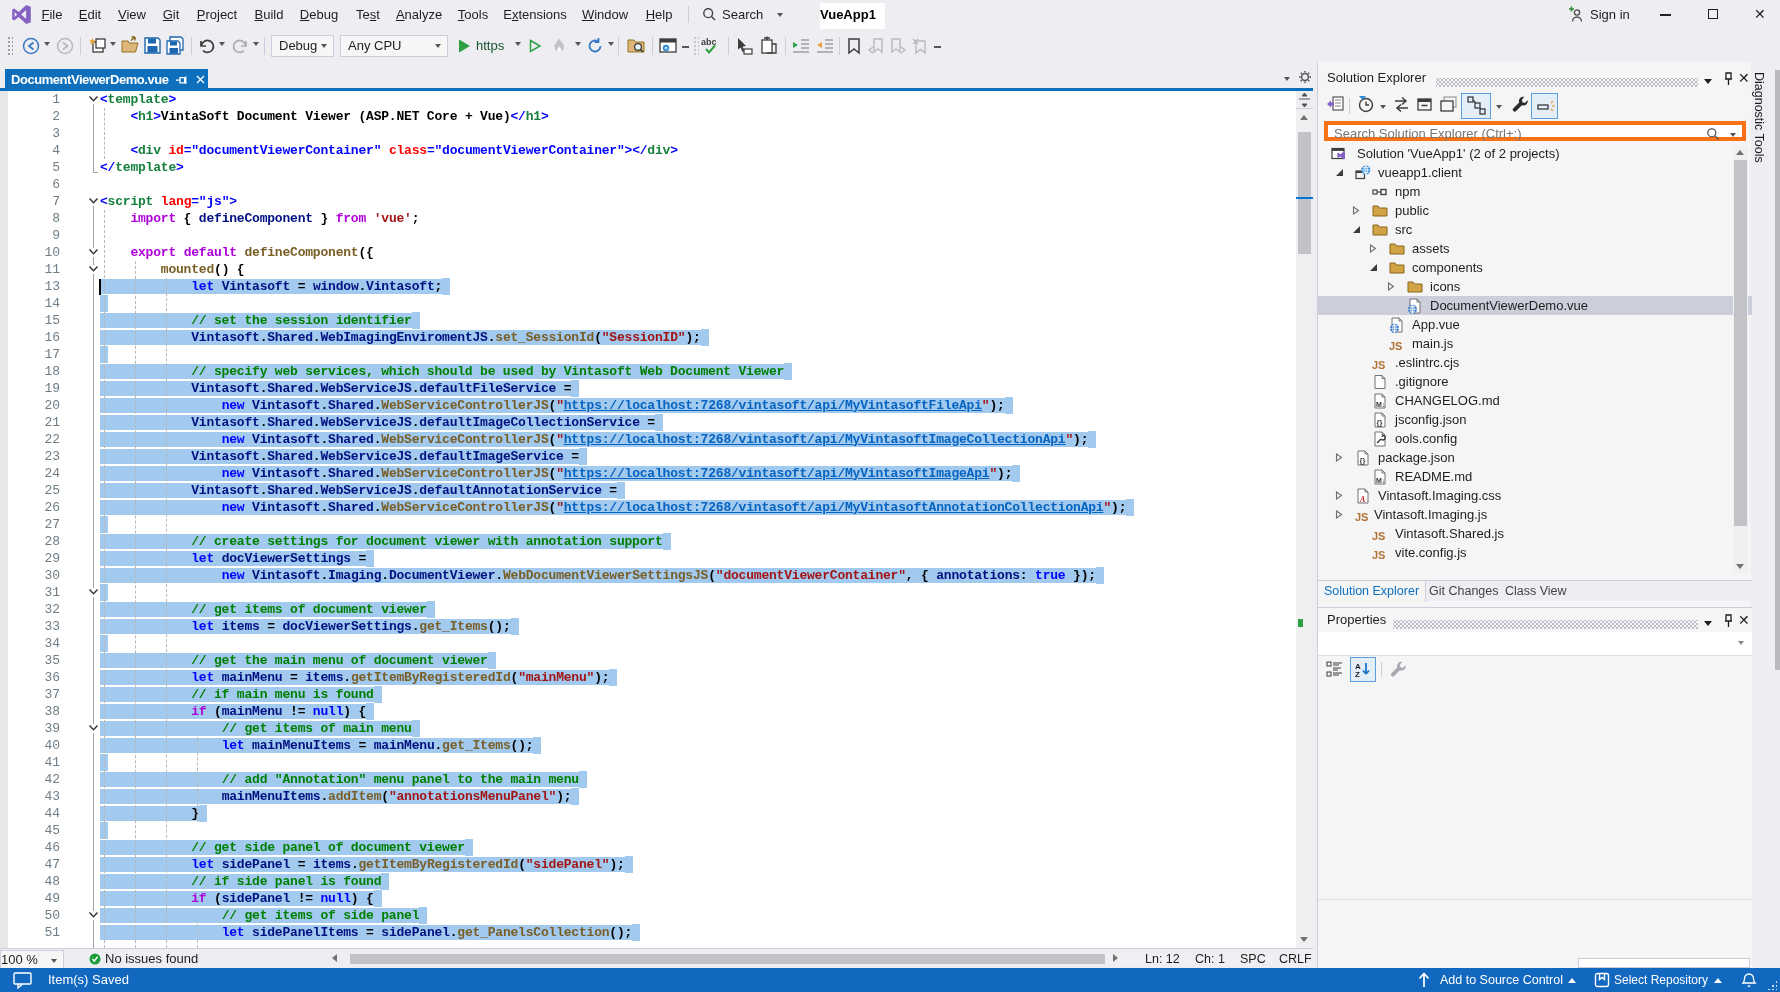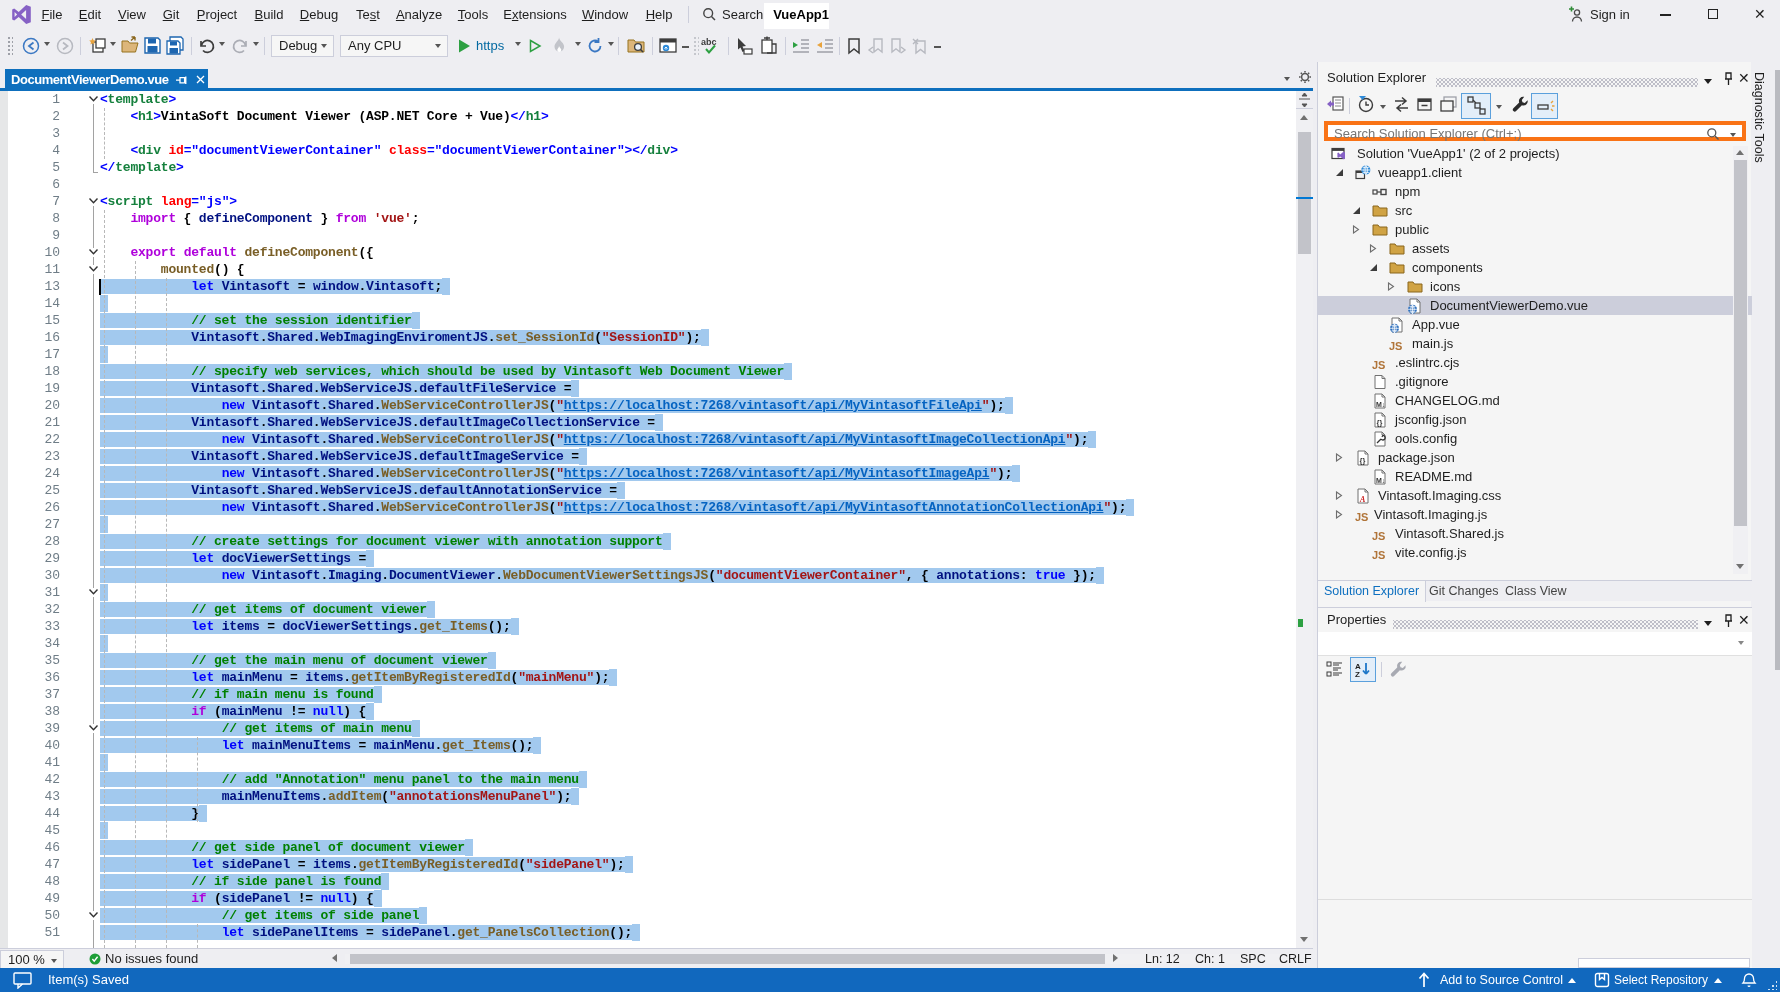--- a/index.html
+++ b/index.html
@@ -41,21 +41,21 @@
 
 #vsb{position:absolute;left:1296px;top:91px;width:17px;height:857px;background:#F0F0F3}
 #vsb .thumb{position:absolute;left:2px;top:41px;width:13px;height:122px;background:#C2C3C9}
 #vsb .mark{position:absolute;left:0;width:17px;height:2px;background:#0078D4}
 #vsb .green{position:absolute;left:2px;width:5px;height:8px;background:#2DA042}
 .sbarrow{position:absolute;left:4px;width:0;height:0;border-left:4.5px solid transparent;border-right:4.5px solid transparent}
 
 #splitgrip{position:absolute;left:1296px;top:91px;width:17px;height:18px;background:#EEEEF2;border-bottom:1px solid #CCCEDB}
 
 #edbottom{position:absolute;left:0;top:948px;width:1313px;height:20px;background:#EEEEF2;border-top:1px solid #CCCEDB;font-size:12px;color:#1E1E1E}
-#zoombox{position:absolute;left:0px;top:1px;width:64px;height:19px;background:#F6F6F6;border:1px solid #CCCEDB;line-height:17px;padding-left:7px;font-size:13px}
+#zoombox{position:absolute;left:0px;top:1px;width:64px;height:19px;background:#F6F6F6;border:1px solid #CCCEDB;line-height:17px;font-size:13px}
 #hsb{position:absolute;left:345px;top:3px;height:14px;width:965px}
 #hsb .track{position:absolute;left:0;top:2px;width:965px;height:10px;background:#F0F0F3}
 #hsb .thumb{position:absolute;left:5px;top:2px;width:755px;height:10px;background:#C2C3C9}
 
 #statusbar{position:absolute;left:0;top:968px;width:1780px;height:24px;background:#1168BE;color:#fff;font-size:13px}
 
 #sidebar{position:absolute;left:1317px;top:62px;width:434px;height:906px;background:#F5F5F5;border-left:1px solid #CCCEDB}
 .paneltitle{position:absolute;left:0;width:434px;height:24px;font-size:13px;color:#1E1E1E}
 .dots{position:absolute;top:8px;height:9px;background-image:radial-gradient(circle,#BEBEC8 0.8px,transparent 1px),radial-gradient(circle,#BEBEC8 0.8px,transparent 1px);background-size:4px 4px,4px 4px;background-position:0 0,2px 2px}
 .ptico{position:absolute;top:4px;color:#1E1E1E}
@@ -103,21 +103,21 @@
 <div class="menu" style="left:659px"><u>H</u>elp</div>
 <div class="abs" style="left:688px;top:6px;width:1px;height:17px;background:#CCCEDB"></div>
 <div class="abs" style="left:702px;top:7px">
         <svg width="15" height="15" viewBox="0 0 15 15">
           <circle cx="6.2" cy="6.2" r="4.4" fill="none" stroke="#444" stroke-width="1.4"></circle>
           <path d="M9.5 9.5 L13 13" stroke="#444" stroke-width="1.5"></path>
         </svg>
       </div>
 <div class="abs" style="left:722px;top:0;height:29px;line-height:29px;font-size:13px;color:#1E1E1E">Search</div>
 <div class="dd" style="left:777px;top:13px"></div>
-<div class="abs" style="left:764px;top:3px;width:65px;height:31px;background:#fff;text-align:right;line-height:23px;font-size:13px;font-weight:700;color:#000">VueApp1</div>
+<div class="abs" style="left:820px;top:3px;width:65px;height:31px;background:#fff;text-align:left;line-height:23px;font-size:13px;font-weight:700;color:#000">VueApp1</div>
 <div class="abs" style="left:1568px;top:6px">
         <svg width="17" height="17" viewBox="0 0 17 17">
           <circle cx="9" cy="6.5" r="2.6" fill="none" stroke="#4A4A4A" stroke-width="1.3"></circle>
           <path d="M4.5 15.5 a4.5 4.5 0 0 1 9 0" fill="none" stroke="#4A4A4A" stroke-width="1.3"></path>
           <path d="M1 3 h5 M3.5 0.5 v5" stroke="#2E8B36" stroke-width="1.6"></path>
         </svg>
       </div>
 <div class="abs" style="left:1590px;top:0;height:29px;line-height:29px;font-size:13px;color:#1E1E1E">Sign in</div>
 <div class="abs" style="left:1660px;top:14px;width:11px;height:1.5px;background:#222"></div>
 <div class="abs" style="left:1708px;top:9px;width:10px;height:10px;border:1.2px solid #222"></div>
@@ -184,21 +184,21 @@
       </div>
 <div class="dd" style="left:253px"></div>
 <div class="tbsep" style="left:264px"></div>
 <div class="combo" style="left:271px;width:63px">Debug<span class="cdd"></span></div>
 <div class="combo" style="left:340px;width:108px">Any CPU<span class="cdd"></span></div>
 <div class="tbi" style="left:456px;width:16px">
         <svg width="16" height="16" viewBox="0 0 16 16">
           <path d="M3 1.5 L14 8 L3 14.5 Z" fill="#2DA042"></path>
         </svg>
       </div>
-<div class="abs" style="left:476px;top:0;height:33px;line-height:33px;font-size:13px;color:#0369a1">https</div>
+<div class="abs" style="left:476px;top:0;height:33px;line-height:33px;font-size:13px;color:#14532d">https</div>
 <div class="dd" style="left:515px"></div>
 <div class="tbi" style="left:527px;width:16px">
         <svg width="16" height="16" viewBox="0 0 16 16">
           <path d="M3.5 2.5 L13 8 L3.5 13.5 Z" fill="none" stroke="#2DA042" stroke-width="1.5"></path>
         </svg>
       </div>
 <div class="tbi" style="left:549px;width:20px">
         <svg width="20" height="20" viewBox="0 0 20 20">
           <path d="M10 1.5 C10 5 5.5 6.5 5.5 10.8 a4.8 4.8 0 0 0 9.6 0 C15.1 6.5 11 5.8 10 1.5 Z" fill="#C2C4CA"></path>
           <path d="M10 10 c0 2.2 -1.7 2.5 -1.7 4.1 a2 2 0 0 0 4 0 C12.3 12.5 10.7 12.2 10 10 Z" fill="#fff"></path>
@@ -554,42 +554,42 @@
               <rect x="1" y="6" width="4" height="4" fill="none" stroke="#444" stroke-width="1.2"></rect>
               <rect x="9" y="5.5" width="5" height="5" fill="none" stroke="#444" stroke-width="1.4"></rect>
               <path d="M5 8 h4" stroke="#444" stroke-width="1.2"></path>
             </svg>
           </span>
           <span class="tlabel" style="left:77px">npm</span>
         </div>
 <div class="trow">
           <span class="arrow" style="left:34px">
             <svg width="9" height="9" viewBox="0 0 9 9">
-              <path d="M8 1 V8 H1 Z" fill="#3C3C3C"></path>
+              <path d="M1.5 1 L6.5 4.5 L1.5 8 Z" fill="none" stroke="#6E6E6E" stroke-width="1.1"></path>
             </svg>
           </span>
           <span class="ticon" style="left:54px">
             <svg width="16" height="16" viewBox="0 0 16 16">
               <path d="M1 3 h5 l1.5 2 H15 v8 H1 Z" fill="#D0A344" stroke="#8A661C" stroke-width="1"></path>
             </svg>
           </span>
-          <span class="tlabel" style="left:77px">src</span>
+          <span class="tlabel" style="left:77px">public</span>
         </div>
 <div class="trow">
           <span class="arrow" style="left:34px">
             <svg width="9" height="9" viewBox="0 0 9 9">
-              <path d="M1.5 1 L6.5 4.5 L1.5 8 Z" fill="none" stroke="#6E6E6E" stroke-width="1.1"></path>
+              <path d="M8 1 V8 H1 Z" fill="#3C3C3C"></path>
             </svg>
           </span>
           <span class="ticon" style="left:54px">
             <svg width="16" height="16" viewBox="0 0 16 16">
               <path d="M1 3 h5 l1.5 2 H15 v8 H1 Z" fill="#D0A344" stroke="#8A661C" stroke-width="1"></path>
             </svg>
           </span>
-          <span class="tlabel" style="left:77px">public</span>
+          <span class="tlabel" style="left:77px">src</span>
         </div>
 <div class="trow">
           <span class="arrow" style="left:51px">
             <svg width="9" height="9" viewBox="0 0 9 9">
               <path d="M1.5 1 L6.5 4.5 L1.5 8 Z" fill="none" stroke="#6E6E6E" stroke-width="1.1"></path>
             </svg>
           </span>
           <span class="ticon" style="left:71px">
             <svg width="16" height="16" viewBox="0 0 16 16">
               <path d="M1 3 h5 l1.5 2 H15 v8 H1 Z" fill="#D0A344" stroke="#8A661C" stroke-width="1"></path>

